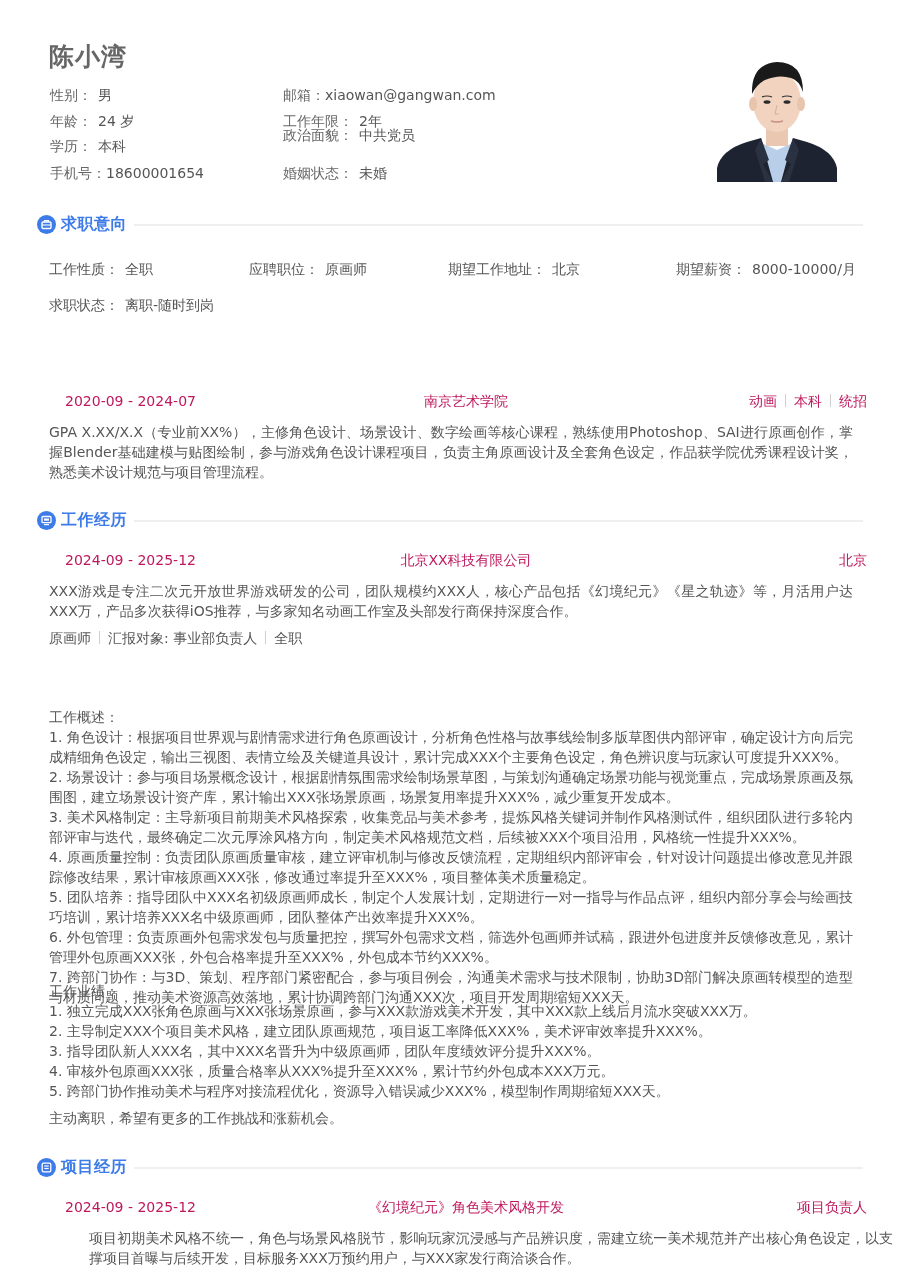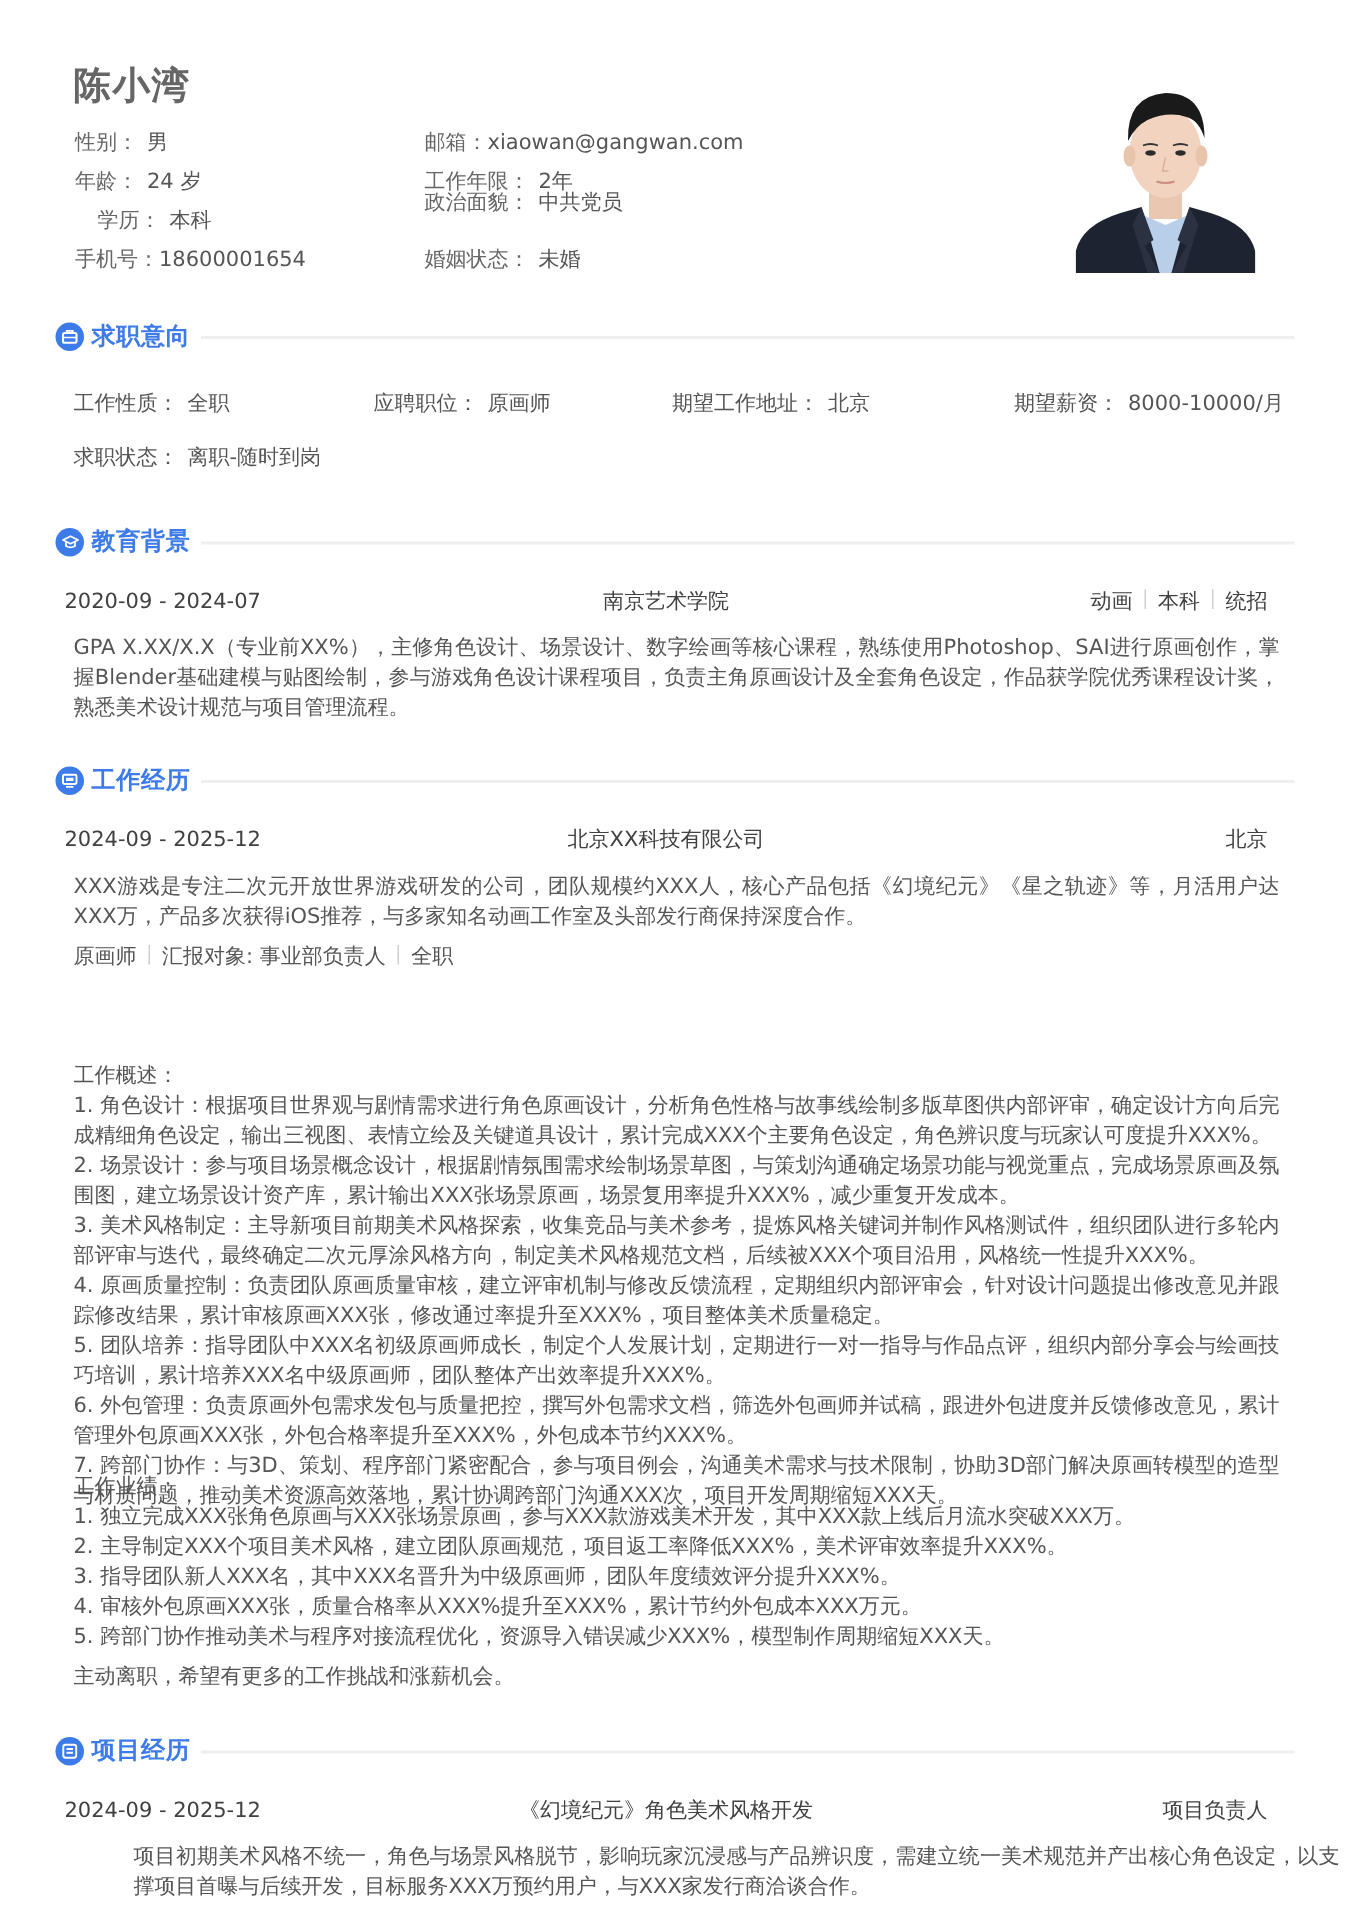--- a/index.html
+++ b/index.html
@@ -30,21 +30,21 @@
   .sec .ic {
     position: absolute; left: 0; top: 3px; width: 19px; height: 19px; border-radius: 50%;
     background: #3d7be8; display: flex; align-items: center; justify-content: center;
   }
   .sec .title {
     position: absolute; left: 24px; top: 0; font-size: 16px; font-weight: bold; color: #3d7be8;
     line-height: 24px; letter-spacing: 0.5px;
   }
   .sec .line { position: absolute; left: 97px; right: 0; top: 12px; height: 2px; background: #efefef; }
 
-  .row3 { position: absolute; left: 43px; width: 802px; height: 22px; line-height: 22px; font-size: 14px; color: #404040; }
+  .row3 { position: absolute; left: 65px; width: 802px; height: 22px; line-height: 22px; font-size: 14px; color: #be185d; }
   .row3 .l { position: absolute; left: 0; }
   .row3 .c { position: absolute; left: 0; right: 0; text-align: center; }
   .row3 .r { position: absolute; right: 0; }
   .sep { display: inline-block; width: 1px; height: 13px; background: #cfcfcf; margin: 0 8px; vertical-align: -1px; }
 
   .para {
     position: absolute; left: 49px; width: 804px; font-size: 14px; line-height: 20px; color: #555;
     text-align: justify;
   }
   .intent-item { position: absolute; height: 22px; line-height: 22px; white-space: nowrap; font-size: 14px; }
@@ -59,21 +59,21 @@
 
   <div class="name">陈小湾</div>
 
   <div>
     <div class="info-row" style="left:50px; top:84px;">
       <span class="lbl">性别：</span><span class="val">男</span>
     </div>
     <div class="info-row" style="left:50px; top:110px;">
       <span class="lbl">年龄：</span><span class="val">24 岁</span>
     </div>
-    <div class="info-row" style="left:65px; top:136px;">
+    <div class="info-row" style="left:50px; top:136px;font-family:Liberation Mono, monospace;">
       <span class="lbl">学历：</span><span class="val">本科</span>
     </div>
     <div class="info-row" style="left:50px; top:162px;">
       <span class="lbl">手机号：</span><span class="val" style="margin-left:0">18600001654</span>
     </div>
     <div class="info-row" style="left:283px; top:84px;">
       <span class="lbl">邮箱：</span><span class="val" style="margin-left:0">xiaowan@gangwan.com</span>
     </div>
     <div class="info-row" style="left:283px; top:110px;">
       <span class="lbl">工作年限：</span><span class="val">2年</span>
@@ -138,30 +138,20 @@
   <div class="intent-item" style="left:448px; top:258px;">
     <span>期望工作地址：</span><span class="val">北京</span>
   </div>
   <div class="intent-item" style="left:676px; top:258px;">
     <span>期望薪资：</span><span class="val">8000-10000/月</span>
   </div>
   <div class="intent-item" style="left:49px; top:294px;">
     <span>求职状态：</span><span class="val">离职-随时到岗</span>
   </div>
 
-  <div class="sec" style="top:349px;">
-    <div class="ic">
-      <svg width="12" height="11" viewBox="0 0 12 11">
-          <path d="M6 1.5 L11 4 L6 6.5 L1 4 Z" fill="none" stroke="#fff" stroke-width="1.2" stroke-linejoin="round"></path>
-          <path d="M3 5.2 V8 Q6 9.8 9 8 V5.2" fill="none" stroke="#fff" stroke-width="1.2"></path>
-        </svg>
-    </div>
-    <div class="title">教育背景</div>
-    <div class="line"></div>
-  </div>
 
   <div class="row3" style="top:390px;">
     <span class="l">2020-09 - 2024-07</span>
     <span class="c">南京艺术学院</span>
     <span class="r">
       <span>动画</span><span class="sep"></span><span>本科</span><span class="sep"></span><span>统招</span>
     </span>
   </div>
   <div class="para" style="top:422px;">GPA X.XX/X.X（专业前XX%），主修角色设计、场景设计、数字绘画等核心课程，熟练使用Photoshop、SAI进行原画创作，掌握Blender基础建模与贴图绘制，参与游戏角色设计课程项目，负责主角原画设计及全套角色设定，作品获学院优秀课程设计奖，熟悉美术设计规范与项目管理流程。</div>
 

